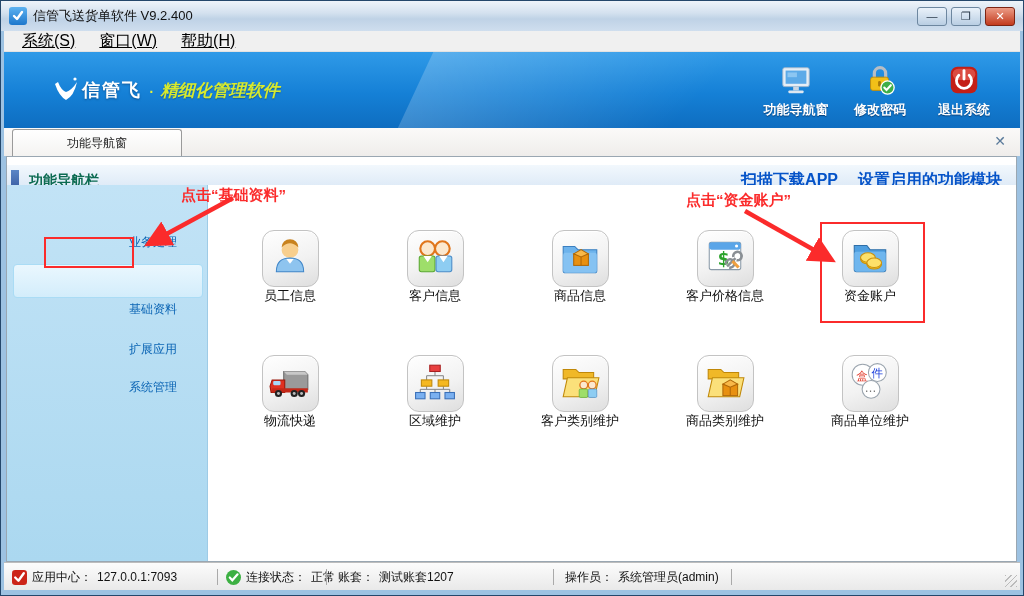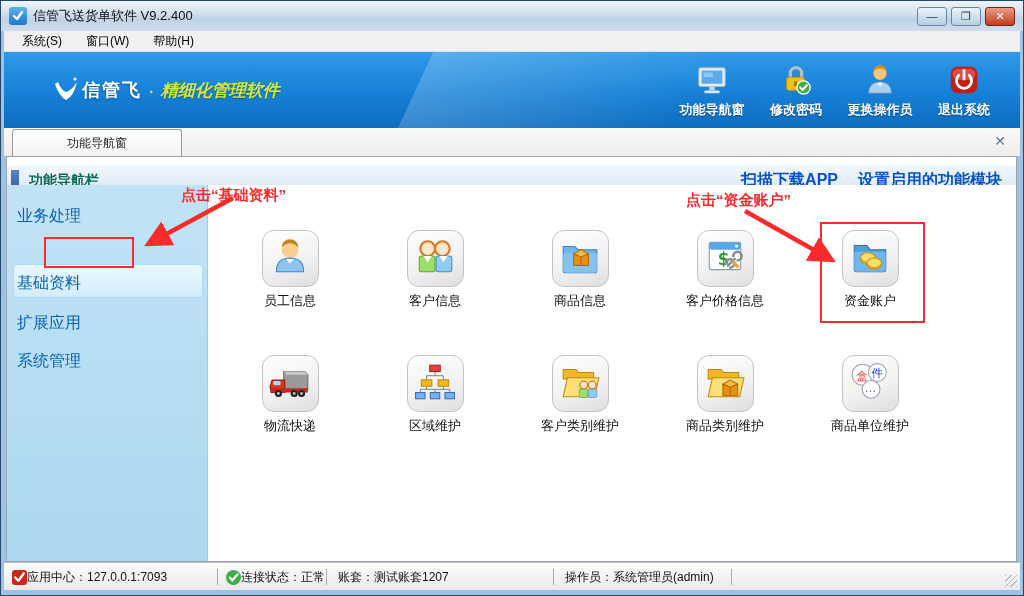--- a/index.html
+++ b/index.html
@@ -17,21 +17,21 @@
     display:flex; align-items:center; justify-content:center; }
   .winbtns { margin-left:auto; display:flex; gap:4px; }
   .wbtn { width:30px; height:19px; border:1px solid #6d87a0; border-radius:3px;
     background:linear-gradient(#eaf2fa,#b9cee3); display:flex; align-items:center; justify-content:center;
     font-size:11px; color:#2a3a4a; }
   .wbtn.close { background:linear-gradient(#ec9c87,#c23a1d); border-color:#7c2413; color:#fff; font-weight:bold; }
 
   
   .menubar { left:4px; top:31px; right:4px; height:21px; background:#f0f0f0;
     display:flex; align-items:center; padding-left:6px; border-bottom:1px solid #e2e2e2;}
-  .menu-item { font-size:12px; color:#000; padding:3px 12px; }
+  .menu-item { font-size:16px; color:#000; padding:3px 12px;text-decoration:underline; }
 
   
   .toolbar { left:4px; top:52px; right:4px; height:76px;
     background:linear-gradient(180deg,#2f9ae8 0%,#1580d6 55%,#0e6dc0 100%); overflow:hidden; }
   .toolbar::before { content:""; position:absolute; left:40%; top:-30px; width:420px; height:160px;
     background:linear-gradient(115deg,rgba(255,255,255,.22),rgba(255,255,255,0) 65%); transform:skewX(-25deg); }
   .brand { position:absolute; left:46px; top:22px; display:flex; align-items:center; }
   .brand-name { color:#fff; font-size:18px; font-weight:bold; letter-spacing:2px; text-shadow:0 1px 2px rgba(0,40,90,.5); }
   .brand-dot { color:#e8f23a; font-size:20px; margin:0 6px; }
   .brand-tag { color:#d7ea2e; font-size:17px; font-weight:bold; font-style:italic; text-shadow:0 1px 1px rgba(0,40,90,.4); }
@@ -53,38 +53,38 @@
   .panel { left:6px; top:156px; width:1011px; height:406px; background:#fff; border:1px solid #9aa7b2; }
   .panel-header { position:absolute; left:0; top:8px; right:0; height:32px;
     background:linear-gradient(#f2f8fd,#d5e4f4); border-bottom:1px solid #c2d4e6; display:flex; align-items:center; }
   .accent { width:8px; height:22px; background:linear-gradient(#5b86c6,#34569c); margin:0 10px 0 4px; }
   .panel-title { font-size:14px; font-weight:bold; color:#0c6b52; }
   .panel-links { margin-left:auto; margin-right:14px; display:flex; gap:20px; }
   .plink { font-size:16px; font-weight:bold; color:#0553c8; text-decoration:underline; cursor:pointer; }
 
   .sidebar { position:absolute; left:0; top:28px; bottom:0; width:201px;
     background:linear-gradient(180deg,#c2e3f6,#abd8f0); border-right:1px solid #9ecbe6; }
-  .side-item { position:absolute; left:10px; width:160px; text-align:left;
-    font-size:16px; color:#0a64b4; cursor:pointer; }
+  .side-item { position:absolute; left:10px; width:160px; text-align:right;
+    font-size:12px; color:#0a64b4; cursor:pointer;margin-top:28px; }
   .side-sel { position:absolute; left:6px; top:79px; width:190px; height:34px;
     background:linear-gradient(#eaf7fe,#d3edfb); border:1px solid #aadcf5; border-radius:4px; }
 
   .main { position:absolute; left:201px; top:28px; right:0; bottom:0; background:#fff; }
 
   .cell { position:absolute; width:120px; text-align:center; cursor:pointer; }
   .gbtn { width:57px; height:57px; margin:0 auto; border:1px solid #c3c3c3; border-radius:12px;
     background:linear-gradient(160deg,#ffffff 0%,#f2f2f2 55%,#dedede 100%);
     box-shadow:inset 0 1px 0 #fff; display:flex; align-items:center; justify-content:center; }
-  .glabel { margin-top:5px; font-size:13px; color:#111; white-space:nowrap; }
+  .glabel { font-size:13px; color:#111; white-space:nowrap; }
 
   
   .statusbar { left:4px; top:562px; right:4px; height:28px;
     background:linear-gradient(#fcfcfc,#e9e9e9); border-top:1px solid #bdbdbd;
     font-size:12px; color:#111; }
-  .seg { position:absolute; top:0; height:28px; display:flex; align-items:center; gap:0; white-space:nowrap; }
+  .seg { position:absolute; top:0; height:28px; display:flex; align-items:center; gap:5px; white-space:nowrap; }
   .vsep { position:absolute; top:6px; height:16px; width:1px; background:#aaa; }
   .grip { position:absolute; right:3px; bottom:3px; width:12px; height:12px;
     background:repeating-linear-gradient(135deg,#bbb 0 1px,transparent 1px 4px); }
 
   
   .anno-text { position:absolute; color:#fb2b2b; font-size:15px; font-weight:bold; white-space:nowrap; z-index:30; }
   .red-box { position:absolute; border:2px solid #fb2b2b; z-index:25; pointer-events:none; }
   #arrow-overlay { position:absolute; left:0; top:0; width:1024px; height:596px; z-index:28; pointer-events:none; }
 </style>
 </head>
@@ -139,31 +139,20 @@
         <span class="ticon">
           <svg width="34" height="34" viewBox="0 0 36 36">
               <path d="M12 16 v-5 a6 6 0 0 1 12 0 v5" fill="none" stroke="#b8bec4" stroke-width="3.4"></path>
               <rect x="8" y="15" width="19" height="14" rx="2.5" fill="#f2c018" stroke="#c08c0a"></rect>
               <rect x="16" y="19" width="3" height="6" rx="1.4" fill="#a87808"></rect>
               <circle cx="26" cy="26" r="7" fill="#3fae49" stroke="#fff" stroke-width="1.4"></circle>
               <path d="M22.5 26 l2.4 2.6 L29.5 23.5" fill="none" stroke="#fff" stroke-width="2.2" stroke-linecap="round"></path>
             </svg>
         </span>
         <span class="tlabel">修改密码</span>
-      </div>
-      <div class="tbtn">
-        <span class="ticon">
-          <svg width="34" height="34" viewBox="0 0 36 36">
-              <circle cx="18" cy="11" r="7" fill="#f6c472"></circle>
-              <path d="M11 9 a7 7 0 0 1 14 0 q-4 -3.5 -7 -3.5 q-3.5 0 -7 3.5" fill="#d68a28"></path>
-              <path d="M6 32 Q6 20 18 20 Q30 20 30 32 Z" fill="#a9d2f2" stroke="#5a92c8"></path>
-              <path d="M15 21 l3 4 l3 -4" fill="#fff"></path>
-            </svg>
-        </span>
-        <span class="tlabel">更换操作员</span>
       </div>
       <div class="tbtn">
         <span class="ticon">
           <svg width="34" height="34" viewBox="0 0 36 36">
               <rect x="4" y="4" width="28" height="28" rx="7" fill="#c41f16"></rect>
               <rect x="6" y="6" width="24" height="12" rx="6" fill="#e1574e" opacity=".8"></rect>
               <path d="M12.5 13 a8 8 0 1 0 11 0" fill="none" stroke="#fff" stroke-width="3" stroke-linecap="round"></path>
               <line x1="18" y1="8" x2="18" y2="17" stroke="#fff" stroke-width="3" stroke-linecap="round"></line>
             </svg>
         </span>

